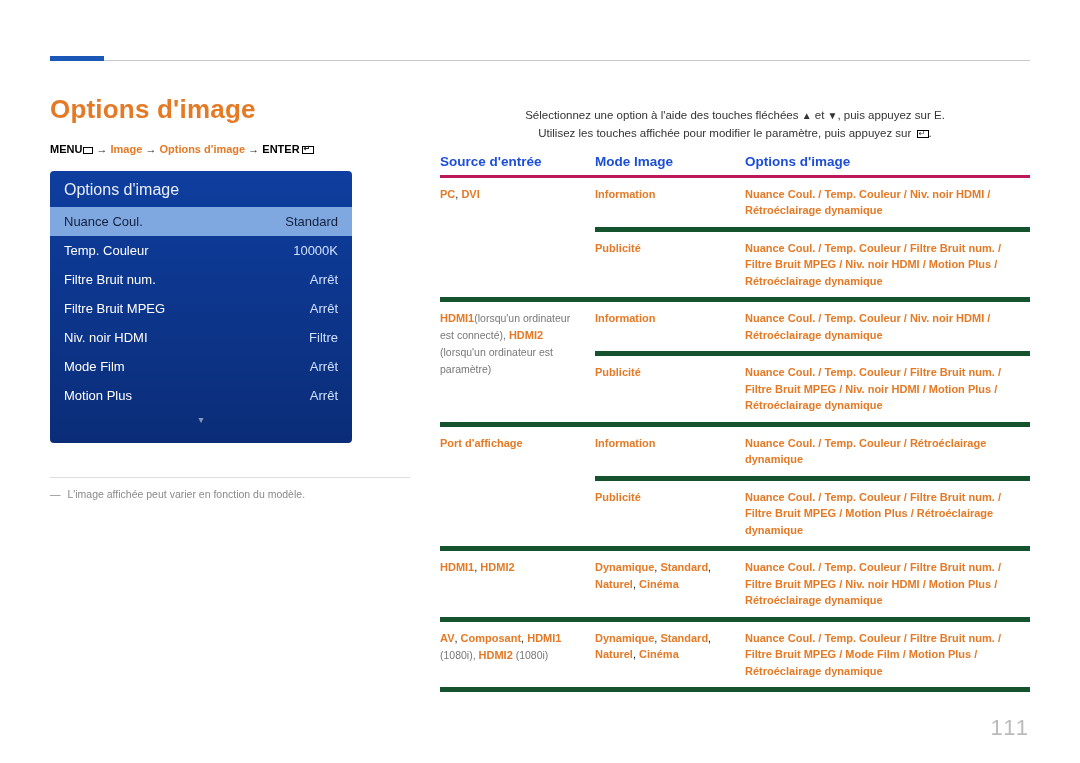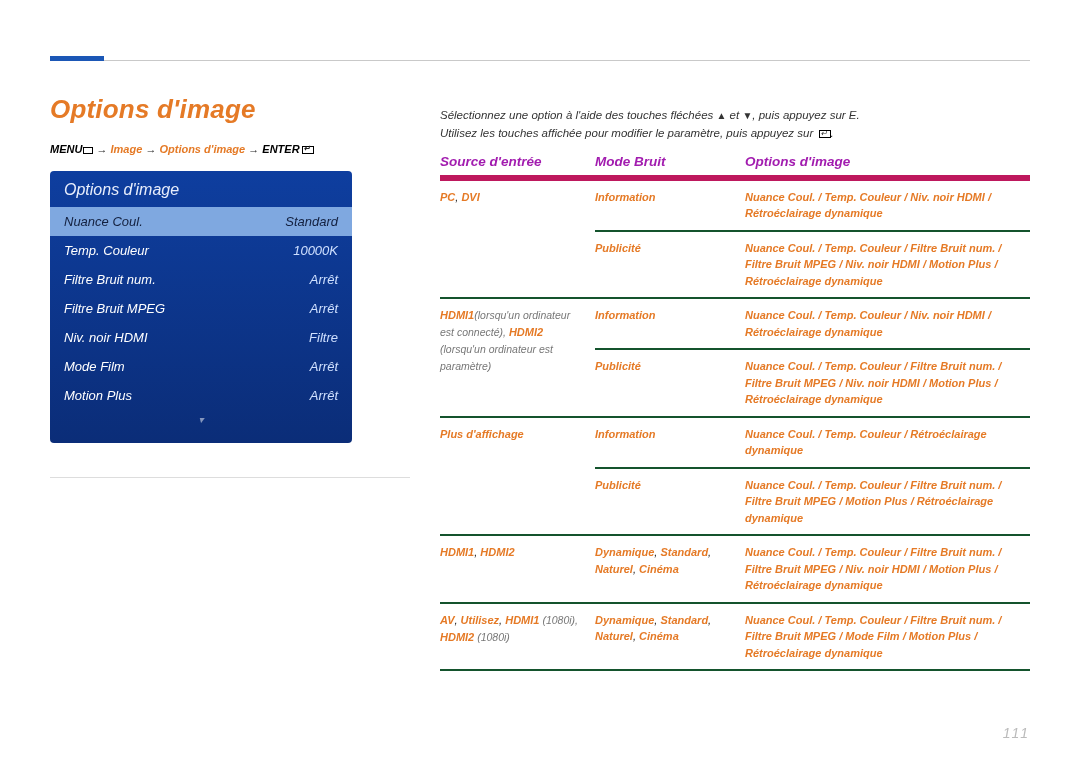--- a/index.html
+++ b/index.html
@@ -17,21 +17,20 @@
     background:#fff;
     font-family: "Segoe UI", Arial, sans-serif;
     font-size: 12px;
     color: var(--black);
   }
   .page {
     width: 1080px;
     height: 763px;
     position: relative;
     padding: 60px 50px 30px 50px;
-    font-style: italic;
   }
   .rule-top {
     position: absolute;
     left: 50px; right: 50px; top: 60px;
     height: 0;
     border-top: 1px solid var(--grey-line);
   }
   .rule-top::before {
     content:"";
     position:absolute;
@@ -89,54 +88,54 @@
     color:#13203f;
   }
   .row-sel .rv{ color:#13203f; }
   .rl { }
   .rv { color:#cfe0ff; }
   .panel-end { text-align:center; padding-top:4px; color:#fff; font-size:10px; opacity:.5; }
   hr.sep { border:0; border-top:1px solid #ddd; margin:34px 0 10px 0; width:100%; }
   .note { font-size:10.5px; color:#8a8a8a; }
   .note .dash { margin-right:4px; }
 
-  .intro { font-size:11.5px; color:#333; line-height:1.6; }
+  .intro { font-size:11.5px; color:#333; line-height:1.6;text-align:center; }
   .intro .tri { font-size:10px; }
 
   .tbl {
     width:100%;
     font-size:11px;
     border-spacing:0;
   }
   .tbl th {
     text-align:left;
     font-size:13.5px;
     font-weight:700;
-    color:#a21caf;
+    color:#1d4ed8;
     padding: 0 10px 6px 0;
-    border-bottom:6px solid #be185d;
+    border-bottom:3px solid #be185d;
   }
   .tbl td {
     vertical-align:top;
     padding: 8px 10px 8px 0;
-    border-bottom:2px solid #14532d;
+    border-bottom:5px solid #14532d;
     line-height:1.5;
   }
   .tbl td.c1 { width:155px; }
   .tbl td.c2 { width:150px; }
   .tbl td.c3 { }
   .o { color: var(--orange); font-weight:700; }
   .g { color:#777; } 
   .small { font-size:10.5px; }
 
   .pagenum {
     position:absolute;
     right:50px;
     bottom:22px;
-    font-size:14px;
+    font-size:22px;
     color:#bbb;
     letter-spacing:2px;
     font-weight:300;
   }
   .icon-box {
     display:inline-block;
     width:10px; height:7px;
     border:1px solid #000;
     margin-left:1px;
     vertical-align:middle;
@@ -205,33 +204,37 @@
             </div>
             <div class="row">
               <span class="rl">Motion Plus</span>
               <span class="rv">Arrêt</span>
             </div>
           </div>
         <div class="panel-end">▾</div>
       </div>
 
       <hr class="sep">
+      <div class="note">
+        <span class="dash">―</span>
+        <span>L'image affichée peut varier en fonction du modèle.</span>
+      </div>
     </div>
 
     <div class="right">
       <p class="intro">
         <span>Sélectionnez une option à l'aide des touches fléchées </span><span class="tri">▲</span><span> et </span><span class="tri">▼</span><span>, puis appuyez sur E.</span><br>
         <span>Utilisez les touches affichée pour modifier le paramètre, puis appuyez sur </span><span class="icon-enter"></span><span>.</span>
       </p>
 
       <table class="tbl">
         <thead>
           <tr>
             <th>Source d'entrée</th>
-            <th>Mode Bruit</th>
+            <th>Mode Image</th>
             <th>Options d'image</th>
           </tr>
         </thead>
         <tbody id="tbody">
             <tr>
               <td class="c1" rowspan="2"><span class="o">PC</span><span>, </span><span class="o">DVI</span></td>
               <td class="c2"><span class="o">Information</span></td>
               <td class="c3"><span class="o">Nuance Coul.</span> <span class="o">/</span> <span class="o">Temp. Couleur</span> <span class="o">/</span> <span class="o">Niv. noir HDMI</span> <span class="o">/</span> <span class="o">Rétroéclairage dynamique</span></td>
             </tr>
             <tr>
@@ -241,35 +244,35 @@
             <tr>
               <td class="c1" rowspan="2"><span class="o">HDMI1</span><span class="g small">(lorsqu'un ordinateur est connecté), </span><span class="o">HDMI2</span><span class="g small"> (lorsqu'un ordinateur est paramètre)</span></td>
               <td class="c2"><span class="o">Information</span></td>
               <td class="c3"><span class="o">Nuance Coul.</span> <span class="o">/</span> <span class="o">Temp. Couleur</span> <span class="o">/</span> <span class="o">Niv. noir HDMI</span> <span class="o">/</span> <span class="o">Rétroéclairage dynamique</span></td>
             </tr>
             <tr>
               <td class="c2"><span class="o">Publicité</span></td>
               <td class="c3"><span class="o">Nuance Coul.</span> <span class="o">/</span> <span class="o">Temp. Couleur</span> <span class="o">/</span> <span class="o">Filtre Bruit num.</span> <span class="o">/</span> <span class="o">Filtre Bruit MPEG</span> <span class="o">/</span> <span class="o">Niv. noir HDMI</span> <span class="o">/</span> <span class="o">Motion Plus</span> <span class="o">/</span> <span class="o">Rétroéclairage dynamique</span></td>
             </tr>
             <tr>
-              <td class="c1" rowspan="2"><span class="o">Plus d'affichage</span></td>
+              <td class="c1" rowspan="2"><span class="o">Port d'affichage</span></td>
               <td class="c2"><span class="o">Information</span></td>
               <td class="c3"><span class="o">Nuance Coul.</span> <span class="o">/</span> <span class="o">Temp. Couleur</span> <span class="o">/</span> <span class="o">Rétroéclairage dynamique</span></td>
             </tr>
             <tr>
               <td class="c2"><span class="o">Publicité</span></td>
               <td class="c3"><span class="o">Nuance Coul.</span> <span class="o">/</span> <span class="o">Temp. Couleur</span> <span class="o">/</span> <span class="o">Filtre Bruit num.</span> <span class="o">/</span> <span class="o">Filtre Bruit MPEG</span> <span class="o">/</span> <span class="o">Motion Plus</span> <span class="o">/</span> <span class="o">Rétroéclairage dynamique</span></td>
             </tr>
             <tr>
               <td class="c1"><span class="o">HDMI1</span><span>, </span><span class="o">HDMI2</span></td>
               <td class="c2"><span class="o">Dynamique</span><span>, </span><span class="o">Standard</span><span>, </span><span class="o">Naturel</span><span>, </span><span class="o">Cinéma</span></td>
               <td class="c3"><span class="o">Nuance Coul.</span> <span class="o">/</span> <span class="o">Temp. Couleur</span> <span class="o">/</span> <span class="o">Filtre Bruit num.</span> <span class="o">/</span> <span class="o">Filtre Bruit MPEG</span> <span class="o">/</span> <span class="o">Niv. noir HDMI</span> <span class="o">/</span> <span class="o">Motion Plus</span> <span class="o">/</span> <span class="o">Rétroéclairage dynamique</span></td>
             </tr>
             <tr>
-              <td class="c1"><span class="o">AV</span><span>, </span><span class="o">Utilisez</span><span>, </span><span class="o">HDMI1</span><span class="g small"> (1080i), </span><span class="o">HDMI2</span><span class="g small"> (1080i)</span></td>
+              <td class="c1"><span class="o">AV</span><span>, </span><span class="o">Composant</span><span>, </span><span class="o">HDMI1</span><span class="g small"> (1080i), </span><span class="o">HDMI2</span><span class="g small"> (1080i)</span></td>
               <td class="c2"><span class="o">Dynamique</span><span>, </span><span class="o">Standard</span><span>, </span><span class="o">Naturel</span><span>, </span><span class="o">Cinéma</span></td>
               <td class="c3"><span class="o">Nuance Coul.</span> <span class="o">/</span> <span class="o">Temp. Couleur</span> <span class="o">/</span> <span class="o">Filtre Bruit num.</span> <span class="o">/</span> <span class="o">Filtre Bruit MPEG</span> <span class="o">/</span> <span class="o">Mode Film</span> <span class="o">/</span> <span class="o">Motion Plus</span> <span class="o">/</span> <span class="o">Rétroéclairage dynamique</span></td>
             </tr>
           </tbody>
       </table>
     </div>
   </div>
 
   <div class="pagenum">111</div>
 </div>

